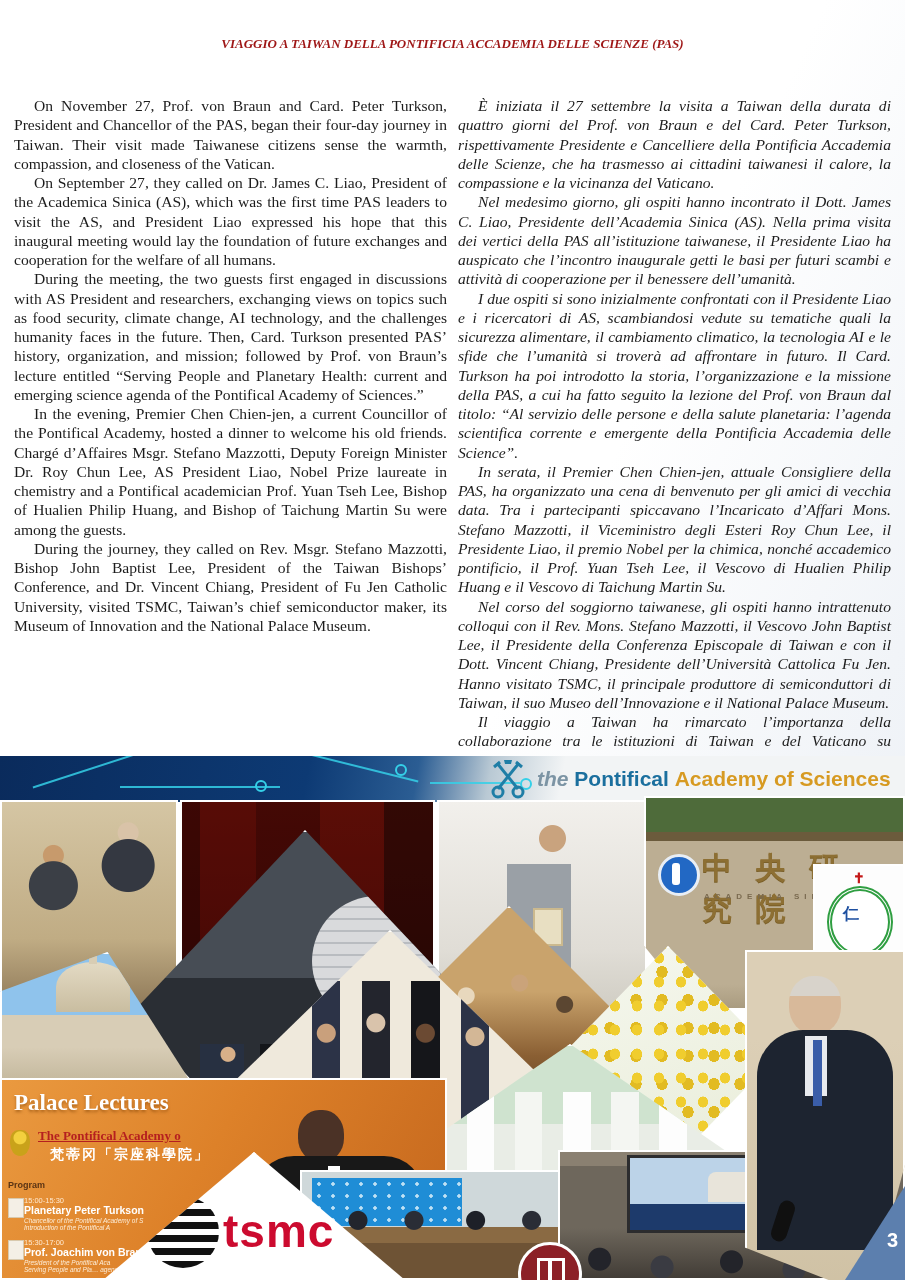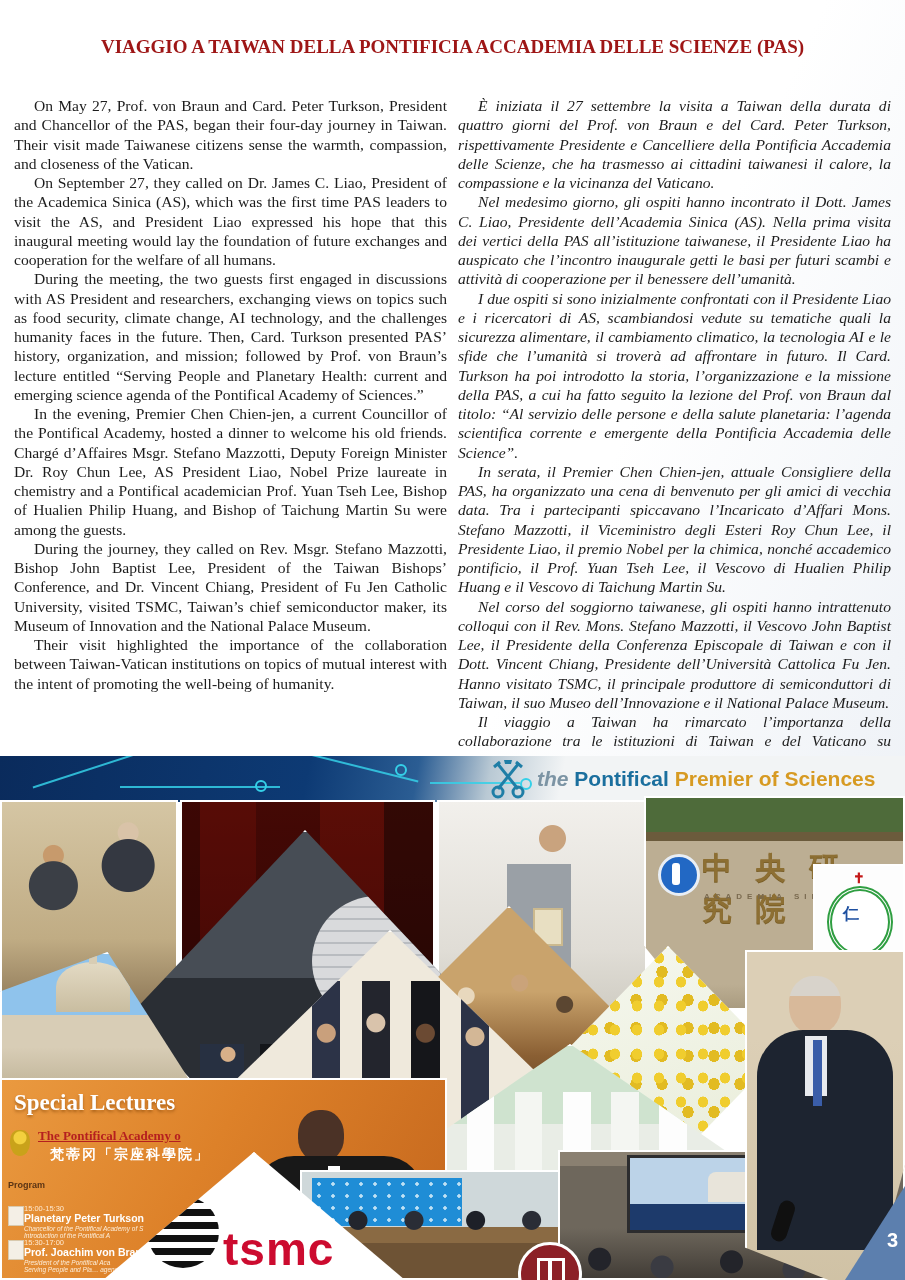--- a/index.html
+++ b/index.html
@@ -3,21 +3,21 @@
 <meta charset="utf-8">
 <style>
   html,body{margin:0;padding:0;}
   body{background:#9a9a9a;font-family:"Liberation Serif",serif;}
   .page{position:relative;width:905px;height:1280px;margin:0 auto;overflow:hidden;
         background:linear-gradient(115deg,#ffffff 55%,#f1f4f8 80%,#e9eef4 100%);}
 
   
   .header{padding-top:34px;text-align:center;}
   .title-en{margin:0;font-size:19px;font-weight:bold;color:#9e1616;letter-spacing:.2px;}
-  .title-it{margin:2px 0 0 0;font-size:19px;font-weight:bold;color:#9e1616;}
+  .title-it{margin:2px 0 0 0;font-size:13px;font-weight:bold;font-style:italic;color:#9e1616;}
 
   
   .columns{position:absolute;left:14px;top:96px;width:878px;height:656px;display:flex;gap:11px;overflow:hidden;}
   .col{width:433px;font-size:15.6px;line-height:1.235;color:#1c1c1c;text-align:justify;}
   .col p{margin:0;text-indent:20px;}
   .col-it p{font-style:italic;}
 
   
   .collage{position:absolute;left:0;top:756px;width:905px;height:524px;overflow:hidden;background:#fff;}
   .tile{position:absolute;}
@@ -94,21 +94,21 @@
     background:linear-gradient(120deg,#ea9a40 0%,#dd8129 45%,#c4661d 100%);}
   .poster-title{position:absolute;left:14px;top:12px;color:#fff;font-size:23px;font-weight:bold;
     text-shadow:0 2px 3px rgba(120,60,0,.55);}
   .poster-emblem{position:absolute;left:10px;top:52px;width:20px;height:26px;
     background:radial-gradient(circle at 50% 30%,#f3d03e 0 6px,#c9a21a 7px);border-radius:40% 40% 50% 50%;}
   .poster-line1{position:absolute;left:38px;top:50px;color:#b51f1f;font-size:13px;font-weight:bold;text-decoration:underline;}
   .poster-line2{position:absolute;left:50px;top:68px;color:#fff;font-size:14px;font-weight:bold;letter-spacing:2px;}
   .poster-program{position:absolute;left:8px;top:102px;color:#5b3414;font-family:"Liberation Sans",sans-serif;
     font-size:9px;font-weight:bold;}
   .session{position:absolute;left:24px;width:200px;font-family:"Liberation Sans",sans-serif;color:#fff;}
-  .s1{top:126px;} .s2{top:160px;}
+  .s1{top:118px;} .s2{top:160px;}
   .thumb{position:absolute;left:-16px;top:2px;width:14px;height:18px;background:#f4efe6;border:1px solid #d8c9ae;}
   .s-time{font-size:7.5px;color:#ffe9cf;}
   .s-name{font-size:10.5px;font-weight:bold;line-height:1.1;}
   .s-cap{font-size:6.5px;font-style:italic;color:rgba(255,245,230,.92);line-height:1.2;}
   .turkson-fig{position:absolute;left:236px;top:30px;width:211px;height:172px;}
   .turkson-head{position:absolute;left:62px;top:2px;width:46px;height:52px;border-radius:46%;background:#4b3226;}
   .turkson-body{position:absolute;left:18px;top:48px;width:170px;height:130px;border-radius:40px 40px 0 0;background:#181818;}
   .turkson-collar{position:absolute;left:92px;top:58px;width:12px;height:8px;background:#fff;}
   .turkson-mic{position:absolute;left:38px;top:108px;width:14px;height:46px;background:#0d0d0d;border-radius:6px;transform:rotate(-28deg);}
 
@@ -120,21 +120,21 @@
     background:radial-gradient(circle at 10% 40%,#23252d 0 9px,transparent 10px),
                radial-gradient(circle at 30% 40%,#2a2d36 0 9px,transparent 10px),
                radial-gradient(circle at 52% 40%,#1d2028 0 9px,transparent 10px),
                radial-gradient(circle at 72% 40%,#2a2d36 0 9px,transparent 10px),
                radial-gradient(circle at 90% 40%,#23252d 0 9px,transparent 10px);}
 
   .tsmc-logo-tile{left:103px;top:396px;width:302px;height:128px;clip-path:polygon(50% 0,100% 100%,0 100%);background:#fff;}
   .wafer-icon{position:absolute;left:44px;top:44px;width:72px;height:72px;border-radius:50%;overflow:hidden;
     background:repeating-linear-gradient(0deg,#111 0 7px,#fff 7px 13px),
                repeating-linear-gradient(90deg,rgba(255,255,255,.85) 0 7px,transparent 7px 13px);}
-  .tsmc-word{position:absolute;left:120px;top:70px;color:#cc0b2f;font-family:"Liberation Sans",sans-serif;
+  .tsmc-word{position:absolute;left:120px;top:52px;color:#cc0b2f;font-family:"Liberation Sans",sans-serif;
     font-weight:bold;font-size:46px;letter-spacing:1px;}
 
   .dinner{left:402px;top:150px;width:214px;height:214px;clip-path:polygon(50% 0,100% 50%,50% 100%,0 50%);
     background:radial-gradient(circle at 30% 42%,#e8d8bd 0 8px,transparent 9px),
                radial-gradient(circle at 55% 36%,#caa37a 0 8px,transparent 9px),
                radial-gradient(circle at 76% 46%,#5b4631 0 8px,transparent 9px),
                linear-gradient(180deg,#c9a36c 0 40%,#8a5f33 70%,#53381e 100%);}
   .flowers{left:560px;top:190px;width:216px;height:222px;clip-path:polygon(50% 0,100% 50%,50% 100%,0 50%);
     background:radial-gradient(#f0cd2e 32%,transparent 33%) 0 0/22px 24px,
                radial-gradient(#e2bb22 30%,transparent 31%) 11px 12px/26px 28px,
@@ -181,26 +181,25 @@
 <body>
 
 <div class="page">
 
   <div class="header">
     <h2 class="title-it">VIAGGIO A TAIWAN DELLA PONTIFICIA ACCADEMIA DELLE SCIENZE (PAS)</h2>
   </div>
 
   <div class="columns">
     <section class="col col-en" lang="en">
-      <p>On May 27, Prof. von Braun and Card. Peter Turkson, President and Chancellor of the PAS, began their four-day journey in Taiwan. Their visit made Taiwanese citizens sense the warmth, compassion, and closeness of the Vatican.</p>
+      <p>On November 27, Prof. von Braun and Card. Peter Turkson, President and Chancellor of the PAS, began their four-day journey in Taiwan. Their visit made Taiwanese citizens sense the warmth, compassion, and closeness of the Vatican.</p>
       <p>On September 27, they called on Dr. James C. Liao, President of the Academica Sinica (AS), which was the first time PAS leaders to visit the AS, and President Liao expressed his hope that this inaugural meeting would lay the foundation of future exchanges and cooperation for the welfare of all humans.</p>
       <p>During the meeting, the two guests first engaged in discussions with AS President and researchers, exchanging views on topics such as food security, climate change, AI technology, and the challenges humanity faces in the future. Then, Card. Turkson presented PAS’ history, organization, and mission; followed by Prof. von Braun’s lecture entitled “Serving People and Planetary Health: current and emerging science agenda of the Pontifical Academy of Sciences.”</p>
       <p>In the evening, Premier Chen Chien-jen, a current Councillor of the Pontifical Academy, hosted a dinner to welcome his old friends. Chargé d’Affaires Msgr. Stefano Mazzotti, Deputy Foreign Minister Dr. Roy Chun Lee, AS President Liao, Nobel Prize laureate in chemistry and a Pontifical academician Prof. Yuan Tseh Lee, Bishop of Hualien Philip Huang, and Bishop of Taichung Martin Su were among the guests.</p>
       <p>During the journey, they called on Rev. Msgr. Stefano Mazzotti, Bishop John Baptist Lee, President of the Taiwan Bishops’ Conference, and Dr. Vincent Chiang, President of Fu Jen Catholic University, visited TSMC, Taiwan’s chief semiconductor maker, its Museum of Innovation and the National Palace Museum.</p>
-      <p>Their visit highlighted the importance of the collaboration between Taiwan-Vatican institutions on topics of mutual interest with the intent of promoting the well-being of humanity.</p>
     </section>
     <section class="col col-it" lang="it">
       <p>È iniziata il 27 settembre la visita a Taiwan della durata di quattro giorni del Prof. von Braun e del Card. Peter Turkson, rispettivamente Presidente e Cancelliere della Pontificia Accademia delle Scienze, che ha trasmesso ai cittadini taiwanesi il calore, la compassione e la vicinanza del Vaticano.</p>
       <p>Nel medesimo giorno, gli ospiti hanno incontrato il Dott. James C. Liao, Presidente dell’Academia Sinica (AS). Nella prima visita dei vertici della PAS all’istituzione taiwanese, il Presidente Liao ha auspicato che l’incontro inaugurale getti le basi per futuri scambi e attività di cooperazione per il benessere dell’umanità.</p>
       <p>I due ospiti si sono inizialmente confrontati con il Presidente Liao e i ricercatori di AS, scambiandosi vedute su tematiche quali la sicurezza alimentare, il cambiamento climatico, la tecnologia AI e le sfide che l’umanità si troverà ad affrontare in futuro. Il Card. Turkson ha poi introdotto la storia, l’organizzazione e la missione della PAS, a cui ha fatto seguito la lezione del Prof. von Braun dal titolo: “Al servizio delle persone e della salute planetaria: l’agenda scientifica corrente e emergente della Pontificia Accademia delle Science”.</p>
       <p>In serata, il Premier Chen Chien-jen, attuale Consigliere della PAS, ha organizzato una cena di benvenuto per gli amici di vecchia data. Tra i partecipanti spiccavano l’Incaricato d’Affari Mons. Stefano Mazzotti, il Viceministro degli Esteri Roy Chun Lee, il Presidente Liao, il premio Nobel per la chimica, nonché accademico pontificio, il Prof. Yuan Tseh Lee, il Vescovo di Hualien Philip Huang e il Vescovo di Taichung Martin Su.</p>
       <p>Nel corso del soggiorno taiwanese, gli ospiti hanno intrattenuto colloqui con il Rev. Mons. Stefano Mazzotti, il Vescovo John Baptist Lee, il Presidente della Conferenza Episcopale di Taiwan e con il Dott. Vincent Chiang, Presidente dell’Università Cattolica Fu Jen. Hanno visitato TSMC, il principale produttore di semiconduttori di Taiwan, il suo Museo dell’Innovazione e il National Palace Museum.</p>
       <p>Il viaggio a Taiwan ha rimarcato l’importanza della collaborazione tra le istituzioni di Taiwan e del Vaticano su argomenti di interesse reciproco con l’intento di promuovere il benessere dell’umanità.</p>
     </section>
   </div>
@@ -224,21 +223,21 @@
             <path d="M31 5 L10 31"></path>
           <circle cx="10" cy="34" r="5"></circle>
             <circle cx="30" cy="34" r="5"></circle>
           <path d="M6 9 l6 -5 M34 9 l-6 -5"></path>
         </g>
         <path d="M16 2 h8 l-1 4 h-6 z" fill="#1f7ea6"></path>
       </svg>
       <div class="banner-text">
         <span class="bt-the">the</span>
         <span class="bt-pont">Pontifical</span>
-        <span class="bt-acad">Premier of Sciences</span>
+        <span class="bt-acad">Academy of Sciences</span>
       </div>
     </div>
 
     <div class="tile photo two-leaders"></div>
     <div class="tile photo red-door"></div>
     <div class="tile photo chen-gift">
       <div class="gift"></div>
     </div>
     <div class="tile photo sinica-sign">
       <div class="sinica-emblem"></div>
@@ -259,21 +258,21 @@
     <div class="tile photo dinner"></div>
     <div class="tile photo flowers"></div>
     <div class="tile photo four-men"></div>
     <div class="tile photo labcoats"></div>
 
     <div class="tile photo stpeters">
       <div class="dome"></div>
     </div>
 
     <div class="tile photo poster">
-      <div class="poster-title">Special Lectures</div>
+      <div class="poster-title">Palace Lectures</div>
       <div class="poster-emblem"></div>
       <div class="poster-line1">The Pontifical Academy o</div>
       <div class="poster-line2">梵蒂冈「宗座科學院」</div>
       <div class="poster-program">Program</div>
       <div class="session s1">
         <div class="thumb"></div>
         <div class="s-time">15:00-15:30</div>
         <div class="s-name">Planetary Peter Turkson</div>
         <div class="s-cap">Chancellor of the Pontifical Academy of S</div>
         <div class="s-cap">Introduction of the Pontifical A</div>

